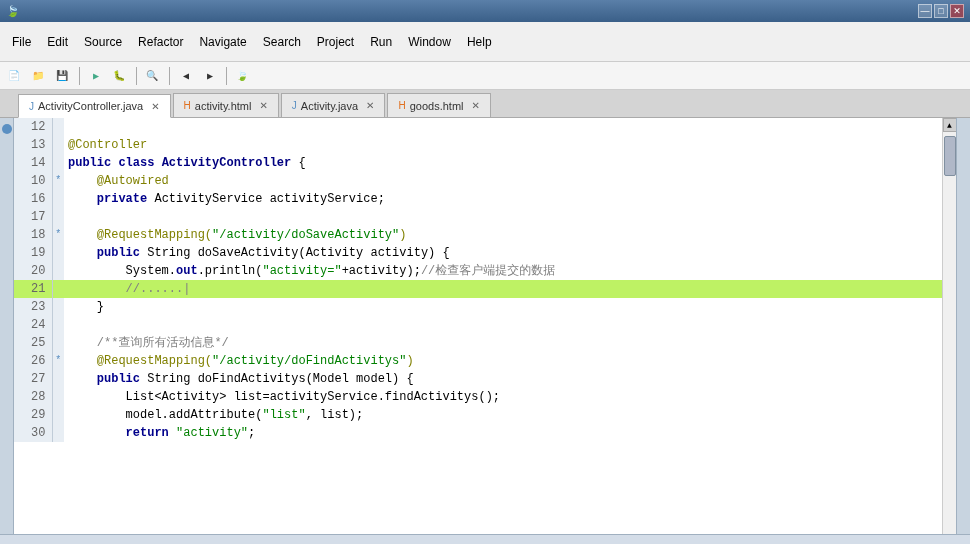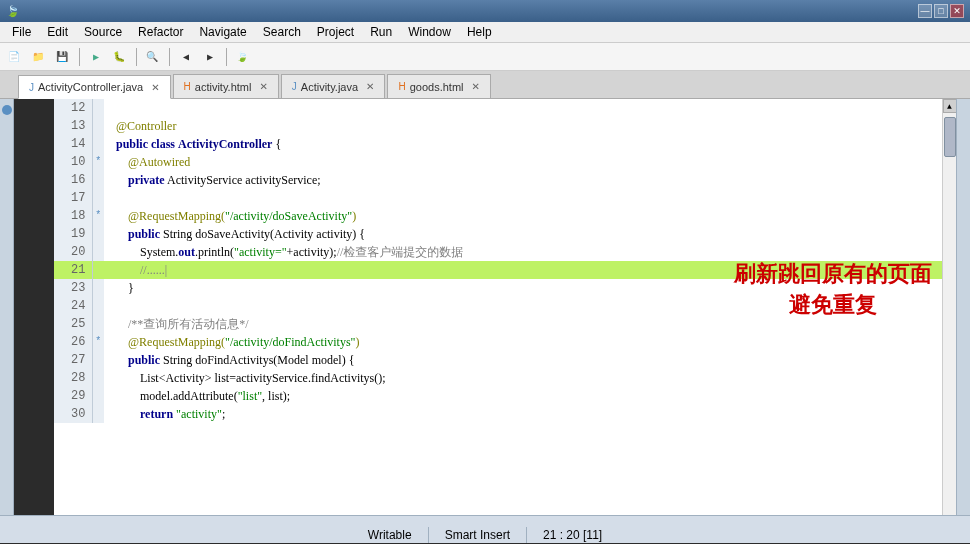--- a/index.html
+++ b/index.html
@@ -30,21 +30,21 @@
       width: 14px; height: 14px;
       border: 1px solid rgba(255,255,255,0.5);
       background: rgba(255,255,255,0.2);
       cursor: pointer;
       display: flex; align-items: center; justify-content: center;
       font-size: 9px; color: white;
     }
 
     
     #menu-bar {
-      height: 21px;
+      height: 40px;
       background: #f0f0f0;
       display: flex;
       align-items: center;
       padding: 0 4px;
       font-family: Arial, sans-serif;
       font-size: 12px;
       color: #000;
       border-bottom: 1px solid #ccc;
     }
     .menu-item {
@@ -128,21 +128,20 @@
       align-items: center;
       padding-top: 2px;
     }
 
     
     #code-area {
       flex: 1;
       background: #ffffff;
       overflow: hidden;
       position: relative;
-      margin-left: 40px;
     }
 
     #code-content {
       position: relative;
       width: 100%;
       height: 100%;
     }
 
     .code-table {
       width: 100%;
@@ -170,23 +169,23 @@
     .line-marker {
       width: 12px;
       min-width: 12px;
       background: #e8eef4;
       text-align: center;
       font-size: 10px;
       vertical-align: middle;
     }
 
     .code-line {
-      padding-left: 12px;
+      padding-left: 4px;
       font-size: 12px;
-      font-family: Liberation Serif, serif;
+      font-family: Liberation Mono, monospace;
       color: #000;
       white-space: pre;
       vertical-align: middle;
     }
 
     
     .kw { color: #00008b; font-weight: bold; }
     .annotation { color: #808000; }
     .string { color: #008000; }
     .comment { color: #808080; }
@@ -453,24 +452,20 @@
 
           <tr class="code-row">
             <td class="line-num">30</td>
             <td class="line-marker"></td>
             <td class="code-line">        <span class="kw">return</span> <span class="string">"activity"</span>;</td>
           </tr>
 
         </tbody>
       </table>
 
-      <div id="callout">
-        <div>刷新跳回原有的页面</div>
-        <div>避免重复</div>
-      </div>
     </div>
   </div>
 
   <div id="right-scrollbar">
     <div class="scroll-arrow">▲</div>
     <div class="scroll-thumb"></div>
   </div>
 
   <div id="right-panel">
   </div>

